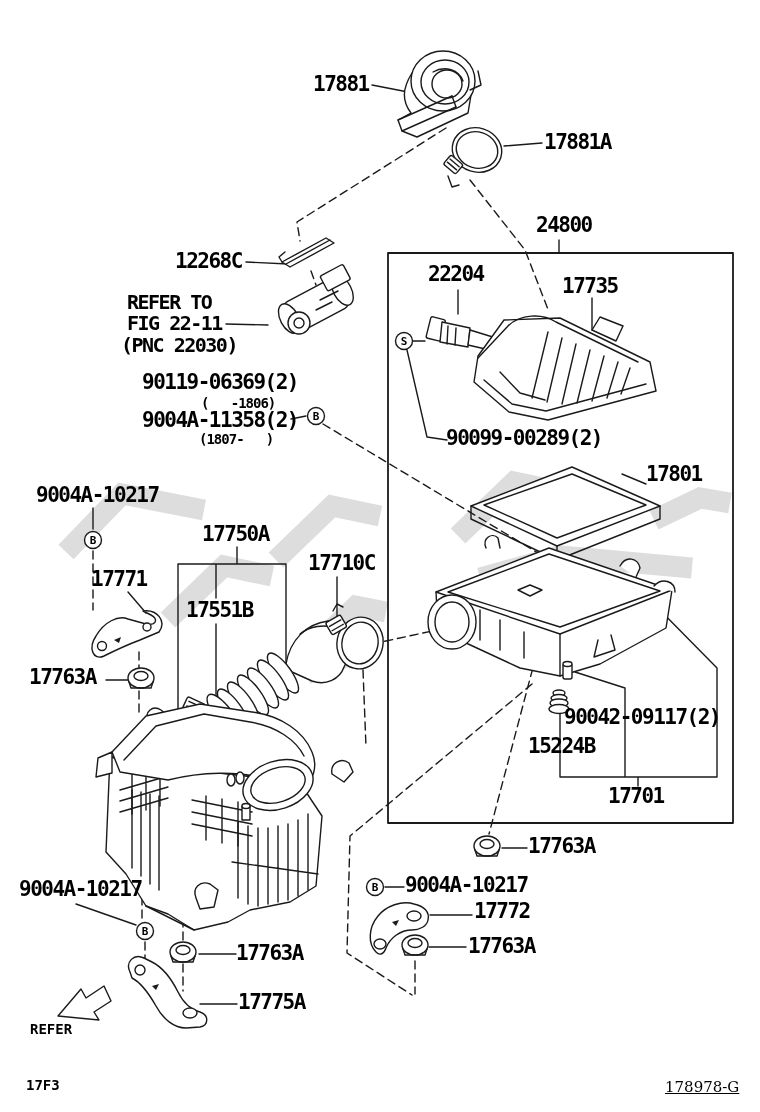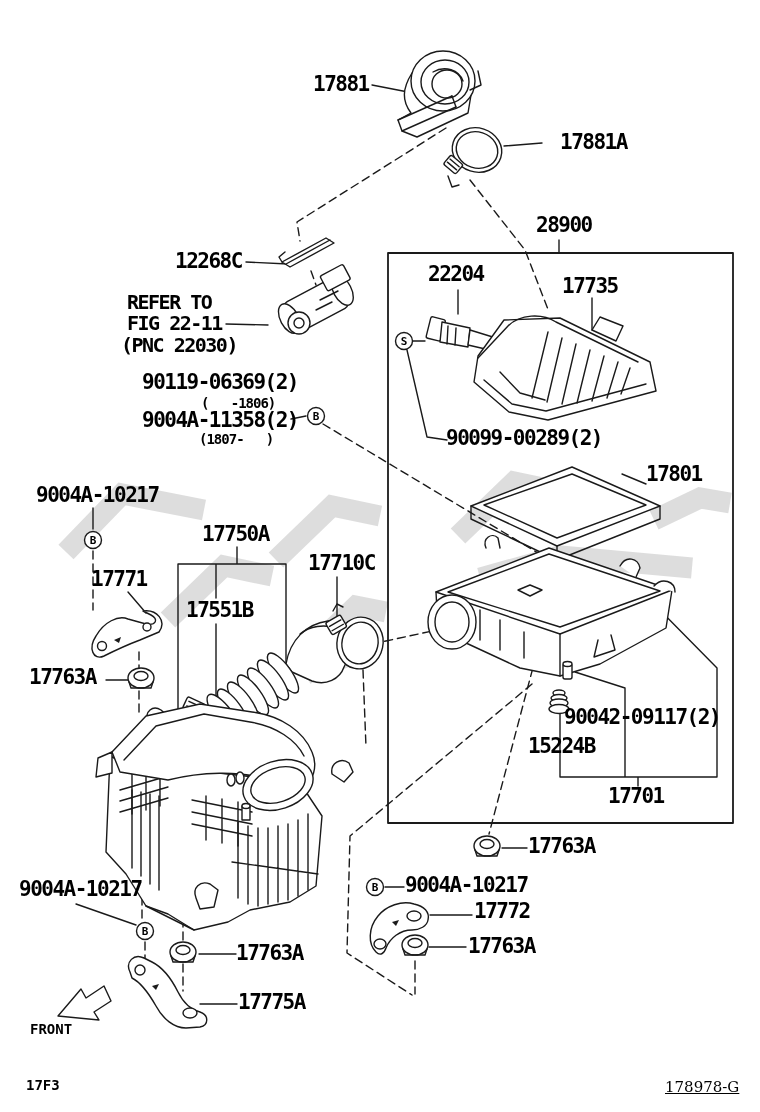--- a/index.html
+++ b/index.html
@@ -287,22 +287,22 @@
       <path d="M 152,986 l 7,-2 l -3,6 z" fill="#1a1a1a" stroke="none"></path>
     </g>
 
     <g fill="#fff">
       <path d="M 58,1016 L 81,989 L 86,998 L 104,986 L 111,1001 L 94,1012 L 99,1020 Z"></path>
     </g>
   </g>
 </svg>
 
 <div class="lbl" style="left:313px;top:74px">17881</div>
-<div class="lbl" style="left:560px;top:132px">17881A</div>
-<div class="lbl" style="left:536px;top:215px">28900</div>
+<div class="lbl" style="left:544px;top:132px">17881A</div>
+<div class="lbl" style="left:536px;top:215px">24800</div>
 <div class="lbl" style="left:175px;top:251px">12268C</div>
 
 <div class="lbl note" style="left:127px;top:292px">REFER TO</div>
 <div class="lbl note" style="left:127px;top:313px">FIG 22-11</div>
 <div class="lbl note" style="left:121px;top:335px">(PNC 22030)</div>
 
 <div class="lbl" style="left:142px;top:372px">90119-06369(2)</div>
 <div class="lbl sm" style="left:201px;top:396px">(   -1806)</div>
 <div class="lbl" style="left:142px;top:410px">9004A-11358(2)</div>
 <div class="lbl sm" style="left:199px;top:432px">(1807-   )</div>
@@ -324,21 +324,21 @@
 <div class="lbl" style="left:528px;top:836px">17763A</div>
 
 <div class="lbl" style="left:405px;top:875px">9004A-10217</div>
 <div class="lbl" style="left:474px;top:901px">17772</div>
 <div class="lbl" style="left:468px;top:936px">17763A</div>
 
 <div class="lbl" style="left:19px;top:879px">9004A-10217</div>
 <div class="lbl" style="left:236px;top:943px">17763A</div>
 <div class="lbl" style="left:238px;top:992px">17775A</div>
 
-<div class="lbl tiny" style="left:30px;top:1022px">FRONT</div>
+<div class="lbl tiny" style="left:30px;top:1022px">REFER</div>
 <div class="lbl tiny" style="left:26px;top:1078px">17F3</div>
 <div class="lbl serif" style="left:665px;top:1080px">178978-G</div>
 
 <div class="mletter" style="left:307px;top:411px">B</div>
 <div class="mletter" style="left:84px;top:535px">B</div>
 <div class="mletter" style="left:136px;top:926px">B</div>
 <div class="mletter" style="left:366px;top:882px">B</div>
 <div class="mletter" style="left:395px;top:336px">S</div>
 
 </div>

